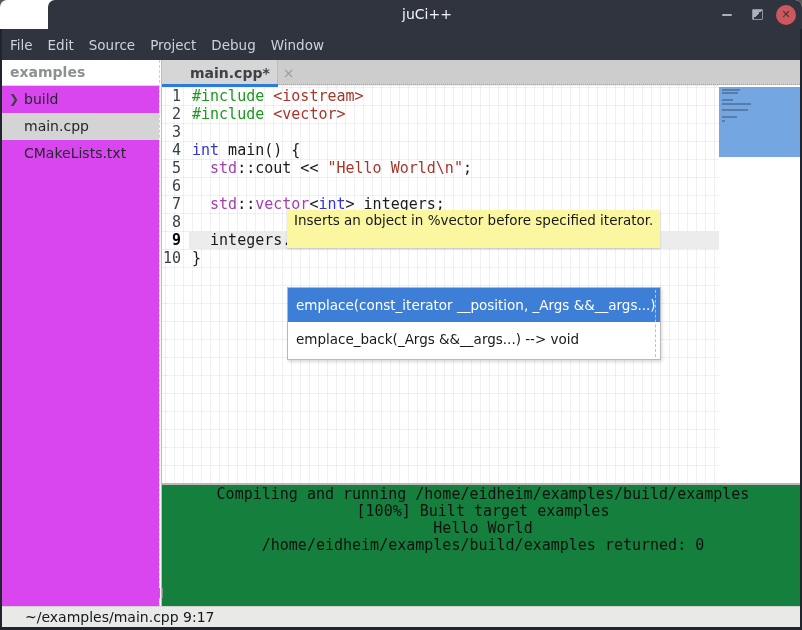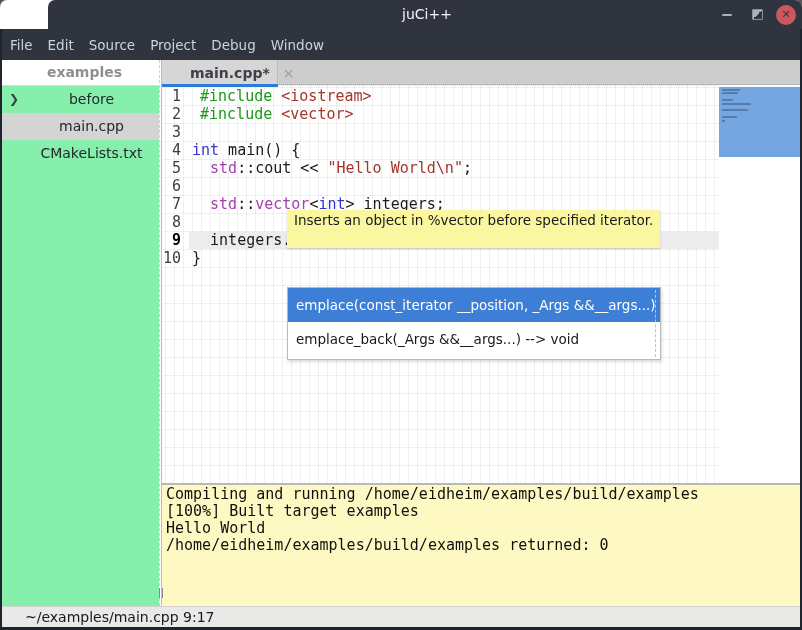--- a/index.html
+++ b/index.html
@@ -25,21 +25,21 @@
   .close-btn{width:20px;height:20px;border-radius:50%;background:var(--close_red);
     display:flex;align-items:center;justify-content:center;color:#463136;
     font-size:11px;font-weight:bold;line-height:1;}
 
   
   .menubar{position:absolute;left:0;top:29px;width:802px;height:31px;background:#2f343f;
     display:flex;align-items:center;gap:15px;padding-left:10px;box-sizing:border-box;z-index:29;}
   .menu-item{color:#ccd3dd;font-size:13.5px;cursor:default;}
 
   
-  .sidebar{position:absolute;left:2px;top:60px;width:157px;bottom:24px;background:#86efac;z-index:5;text-align:center;}
+  .sidebar{position:absolute;left:2px;top:60px;width:157px;bottom:24px;background:#d946ef;z-index:5;}
   .side-header{height:25px;line-height:25px;padding-left:8px;font-size:14px;font-weight:bold;
     color:#8d9091;border-bottom:1px solid #dadada;background:#fff;}
   .tree-item{position:relative;height:27px;line-height:27px;font-size:14px;color:#24282c;
     padding-left:22px;}
   .tree-item.selected{background:#d4d4d4;}
   .chevron{position:absolute;left:7px;top:0;font-size:12px;color:#3a3f44;}
 
   .vsep{position:absolute;left:159px;top:60px;width:3px;bottom:24px;background:#fff;
     border-left:1px dashed #cfcfcf;border-right:1px solid #bdbdbd;box-sizing:border-box;z-index:6;}
   .vsep .grip{position:absolute;left:-1px;bottom:8px;width:1px;height:10px;background:#8a8a8a;
@@ -63,21 +63,21 @@
       repeating-linear-gradient(to right, rgba(90,110,140,.10) 0 1px, transparent 1px 9px),
       repeating-linear-gradient(to bottom, rgba(90,110,140,.10) 0 1px, transparent 1px 18px);
     background-position:3px 2px;}
   .codelines{position:absolute;left:0;top:2px;right:81px;
     font-family:"DejaVu Sans Mono","Liberation Mono",monospace;font-size:15px;}
   .crow{display:flex;height:18px;line-height:18px;white-space:pre;}
   .lnum{width:27px;box-sizing:border-box;padding-right:8px;text-align:right;color:#37414b;flex:none;}
   .ltext{flex:1;padding-left:3px;color:#1a1a1a;}
   .crow.current .lnum{font-weight:bold;color:#05080c;}
   .crow.current .ltext{background:var(--line_hl);}
-  .tok-pre{color:var(--pre_green);margin-left:8px;} .tok-str{color:var(--str_red);}
+  .tok-pre{color:var(--pre_green);} .tok-str{color:var(--str_red);}
   .tok-kw{color:var(--kw_blue);}   .tok-ns{color:var(--ns_magenta);} .tok-pl{color:#1a1a1a;}
   .caret{display:inline-block;width:1.5px;height:15px;background:#101010;
     vertical-align:-2px;}
 
   
   .minimap{position:absolute;right:0;top:0;width:81px;height:398px;background:#fff;z-index:3;}
   .map-slider{position:absolute;left:0;right:0;top:2px;height:70px;background:var(--slider_blue);}
   .map-bar{position:absolute;left:3px;height:2px;background:rgba(40,56,82,.38);}
 
   
@@ -87,23 +87,23 @@
   .popup{position:absolute;left:125px;top:167px;width:374px;height:73px;background:#fff;
     border:1px solid #b9b9b9;box-sizing:border-box;z-index:12;box-shadow:1px 2px 3px rgba(0,0,0,.15);margin-top:35px;}
   .popup::after{content:"";position:absolute;top:2px;bottom:2px;right:4px;
     border-right:1px dashed #c2c2c2;}
   .popup-item{height:34px;line-height:34px;font-size:13.5px;color:#17191c;padding:0 8px;
     white-space:nowrap;overflow:hidden;}
   .popup-item.selected{background:var(--select_blue);color:#ffffff;}
 
   
   .hsep{position:absolute;left:0;top:423px;width:638px;height:2px;background:#b9b9b7;}
-  .console{position:absolute;left:0;top:425px;width:638px;bottom:0;background:#fef9c3;
+  .console{position:absolute;left:0;top:425px;width:638px;bottom:0;background:#15803d;
     font-family:"DejaVu Sans Mono","Liberation Mono",monospace;font-size:15px;color:#101010;
-    padding:1px 0 0 4px;box-sizing:border-box;}
+    padding:1px 0 0 4px;box-sizing:border-box;text-align:center;}
   .console div{height:17px;line-height:17px;white-space:pre;}
 
   
   .statusbar{position:absolute;left:2px;right:2px;bottom:3px;height:21px;background:var(--status_bg);
     border-top:1px solid #d2d2d0;box-sizing:border-box;z-index:20;
     font-size:14px;color:#15191e;line-height:20px;padding-left:23px;}
 </style>
 </head>
 <body>
 
@@ -129,21 +129,21 @@
       <span class="menu-item">Edit</span>
       <span class="menu-item">Source</span>
       <span class="menu-item">Project</span>
       <span class="menu-item">Debug</span>
       <span class="menu-item">Window</span>
     </nav>
 
   <aside class="sidebar">
     <div class="side-header">examples</div>
     <div class="tree">
-        <div class="tree-item"><span class="chevron">❯</span><span>before</span></div>
+        <div class="tree-item"><span class="chevron">❯</span><span>build</span></div>
         <div class="tree-item selected"><span>main.cpp</span></div>
         <div class="tree-item"><span>CMakeLists.txt</span></div>
       </div>
   </aside>
 
   <div class="vsep">
       <div class="grip"></div>
     </div>
 
   <main class="main">

